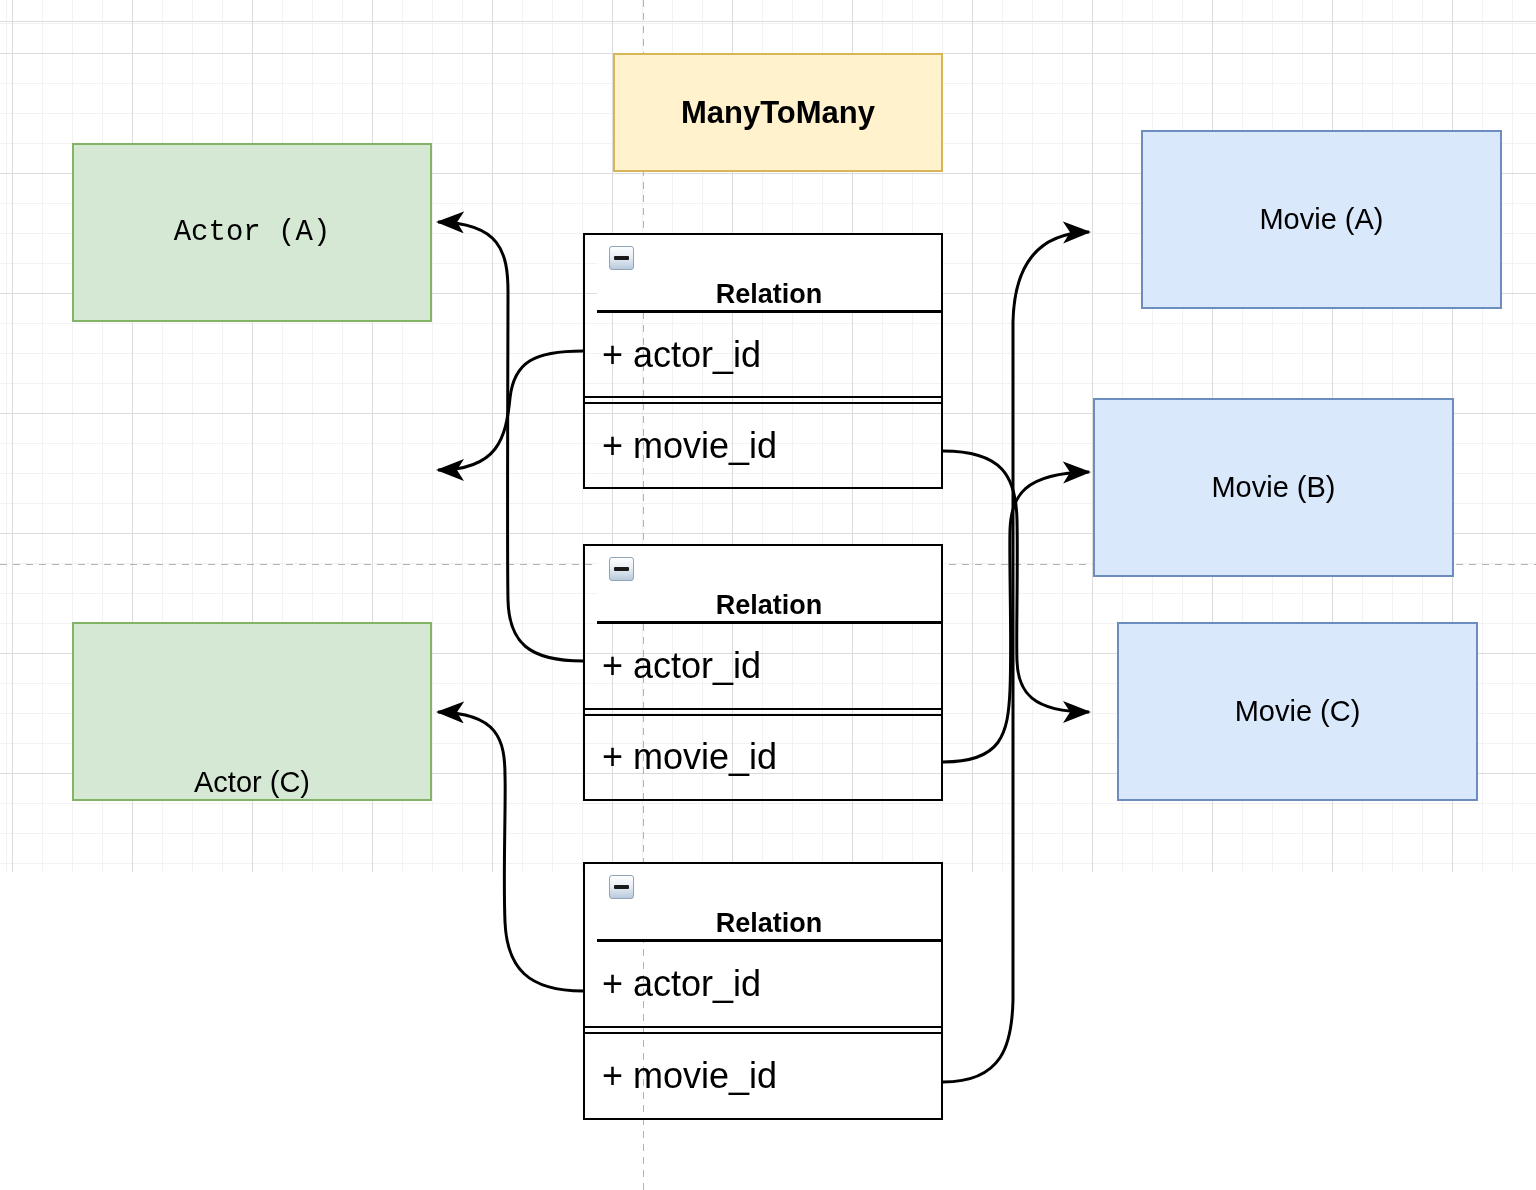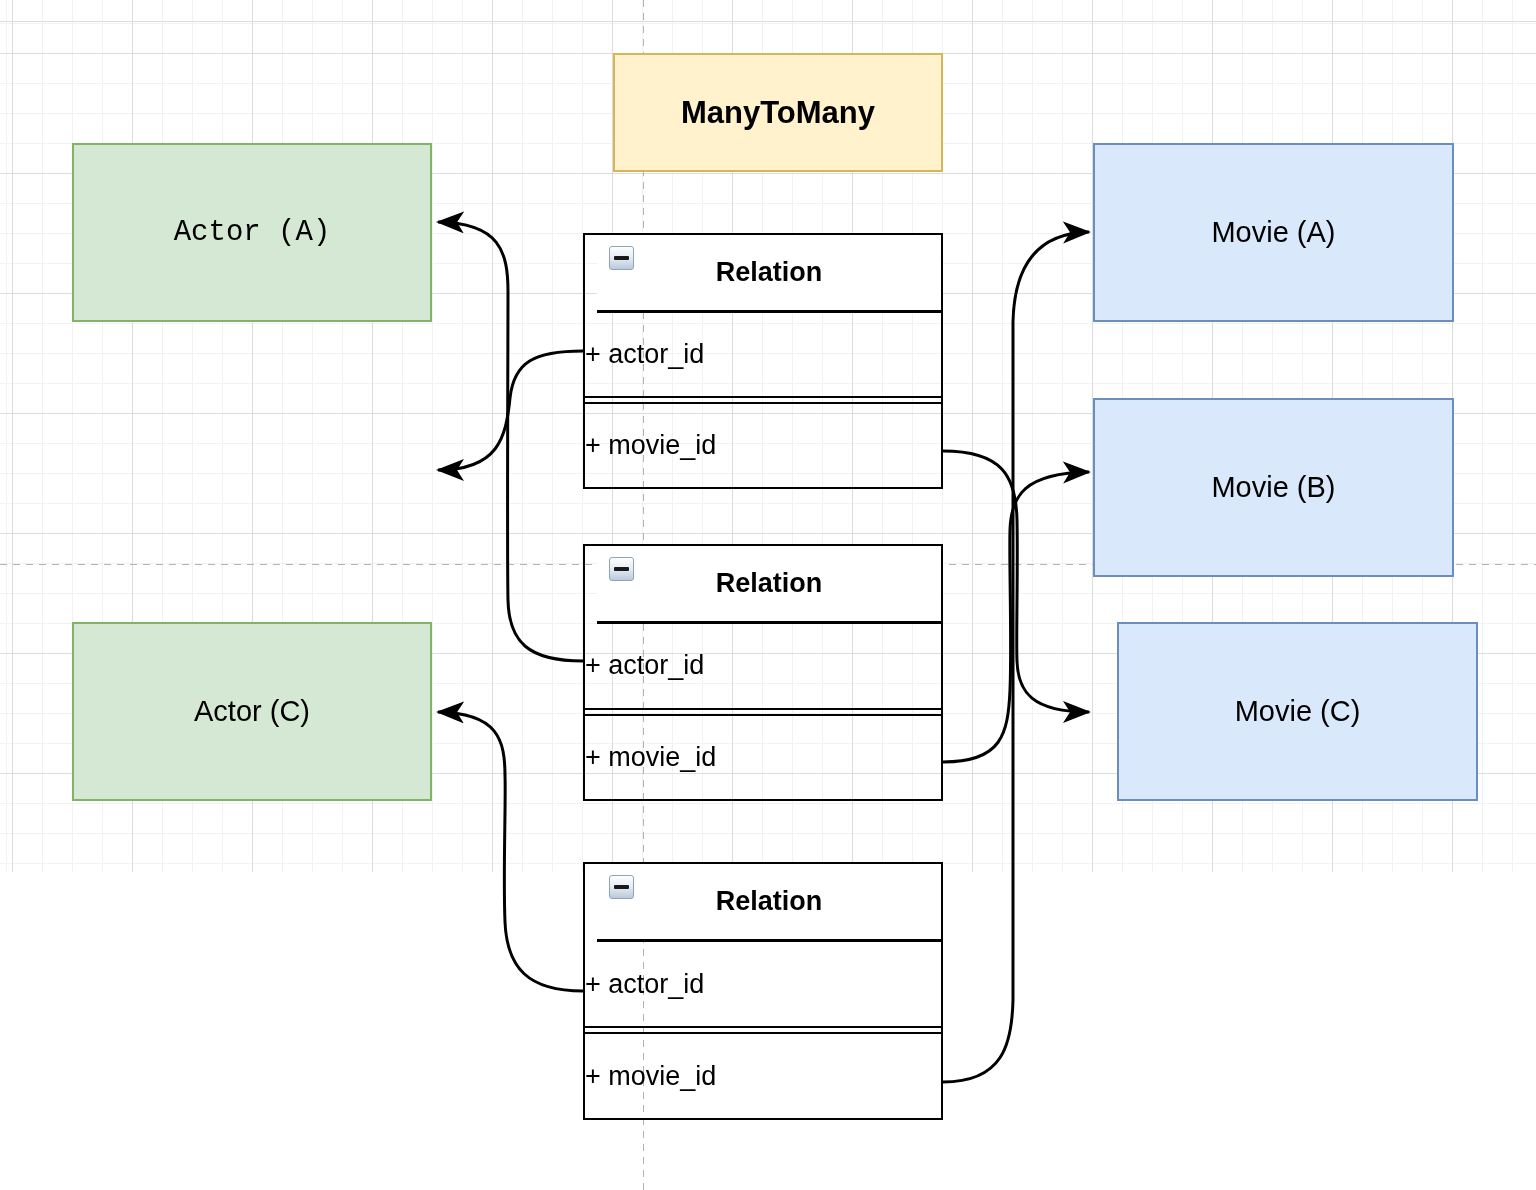--- a/index.html
+++ b/index.html
@@ -39,51 +39,51 @@
     position:absolute; display:flex; align-items:center; justify-content:center;
     font-size:29px; color:#000; z-index:2;
   }
   .title-box {
     left:613px; top:53px; width:330px; height:119px;
     background:var(--title-fill); border:2px solid var(--title-border);
     font-size:31px; font-weight:bold;
   }
   .actor { background:var(--actor-fill); border:2px solid var(--actor-border);
            left:72px; width:360px; height:179px; }
-  .actor-a { top:143px;font-family:Liberation Mono, monospace; } .actor-b { top:383px; } .actor-c { top:622px; }
+  .actor-a { top:143px;font-family:Liberation Mono, monospace; } .actor-b { top:383px; } .actor-c { top:622px;align-items:flex-end; }
   .movie { background:var(--movie-fill); border:2px solid var(--movie-border);
            left:1093px; width:361px; height:179px; }
-  .movie-a { top:143px; } .movie-b { top:398px; } .movie-c { top:622px;margin-left:24px; }
+  .movie-a { top:130px;margin-left:48px; } .movie-b { top:398px; } .movie-c { top:622px;margin-left:24px; }
 
   
   .rel-table {
     position:absolute; left:583px; width:360px; z-index:2;
     border:2px solid var(--table-border);
     display:flex; flex-direction:column;
   }
   .rel-1 { top:233px; height:256px; }
   .rel-2 { top:544px; height:257px; }
   .rel-3 { top:862px; height:258px; }
   .rel-header {
     position:relative; height:78px; flex:0 0 78px;
     background:var(--table-fill); border-bottom:3px solid var(--table-border);
-    display:flex; align-items:center; justify-content:center;
+    display:flex; align-items:flex-end; justify-content:center;
     font-size:27px; font-weight:bold;margin-left:12px;
   }
   .collapse-btn {
     position:absolute; left:12px; top:11px; width:25px; height:24px;
     border:1px solid #8fa4b8; border-radius:3px;
     background:linear-gradient(180deg, #fdfeff 0%, #e8eef5 45%, #b9cadc 100%);
     display:flex; align-items:center; justify-content:center;
   }
   .collapse-btn .minus { width:15px; height:4px; background:#1a1a1a; border-radius:1px; }
   .rel-row {
     flex:1 1 auto; background:transparent;
     display:flex; align-items:center;
-    font-size:27px;
+    padding-left:17px; font-size:36px;
   }
   .row-divider {
     flex:0 0 8px; height:8px;
     border-top:2px solid var(--table-border);
     border-bottom:2px solid var(--table-border);
     background:transparent;
   }
 
   .edges-layer { position:absolute; left:0; top:0; z-index:4; pointer-events:none; }
   .edges-layer path.edge {

